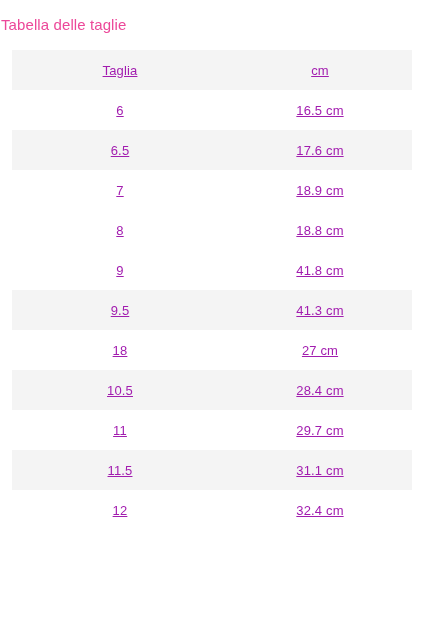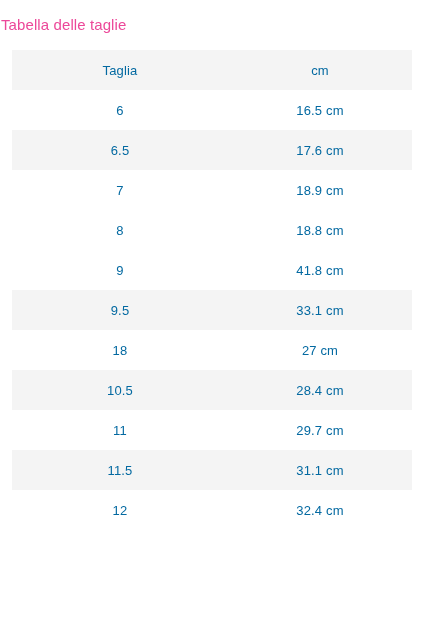--- a/index.html
+++ b/index.html
@@ -43,23 +43,24 @@
   .size-table col.col-cm   { width: 184px; }
 
   .size-table th,
   .size-table td {
     height: 40px;
     padding: 0;
     text-align: center;
     vertical-align: middle;
     font-size: 13px;
     font-weight: 400;
-    color: #0369a1;
+    color: #a21caf;
     letter-spacing: 0.15px;
     border: none;
+    text-decoration: underline;
   }
   .size-table thead tr {
     background: #f4f4f4;
   }
   .size-table tbody tr.row-even {
     background: #ffffff;
   }
   .size-table tbody tr.row-odd {
     background: #f4f4f4;
   }
@@ -98,21 +99,21 @@
         <tr class="row-even">
           <td>8</td>
           <td>18.8 cm</td>
         </tr>
         <tr class="row-even">
           <td>9</td>
           <td>41.8 cm</td>
         </tr>
         <tr class="row-odd">
           <td>9.5</td>
-          <td>33.1 cm</td>
+          <td>41.3 cm</td>
         </tr>
         <tr class="row-even">
           <td>18</td>
           <td>27 cm</td>
         </tr>
         <tr class="row-odd">
           <td>10.5</td>
           <td>28.4 cm</td>
         </tr>
         <tr class="row-even">

